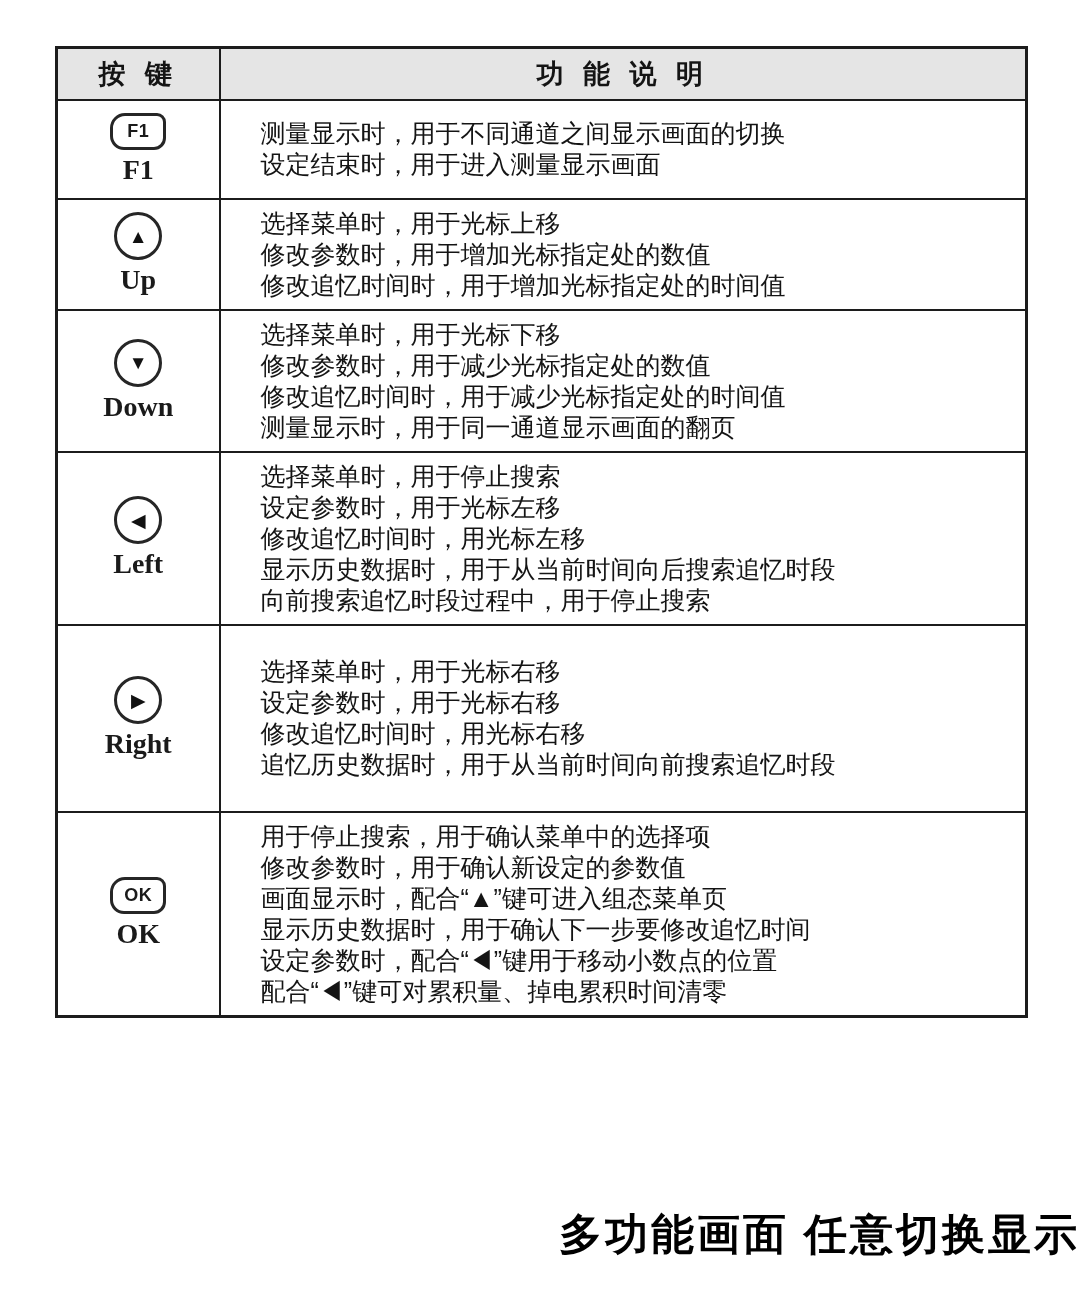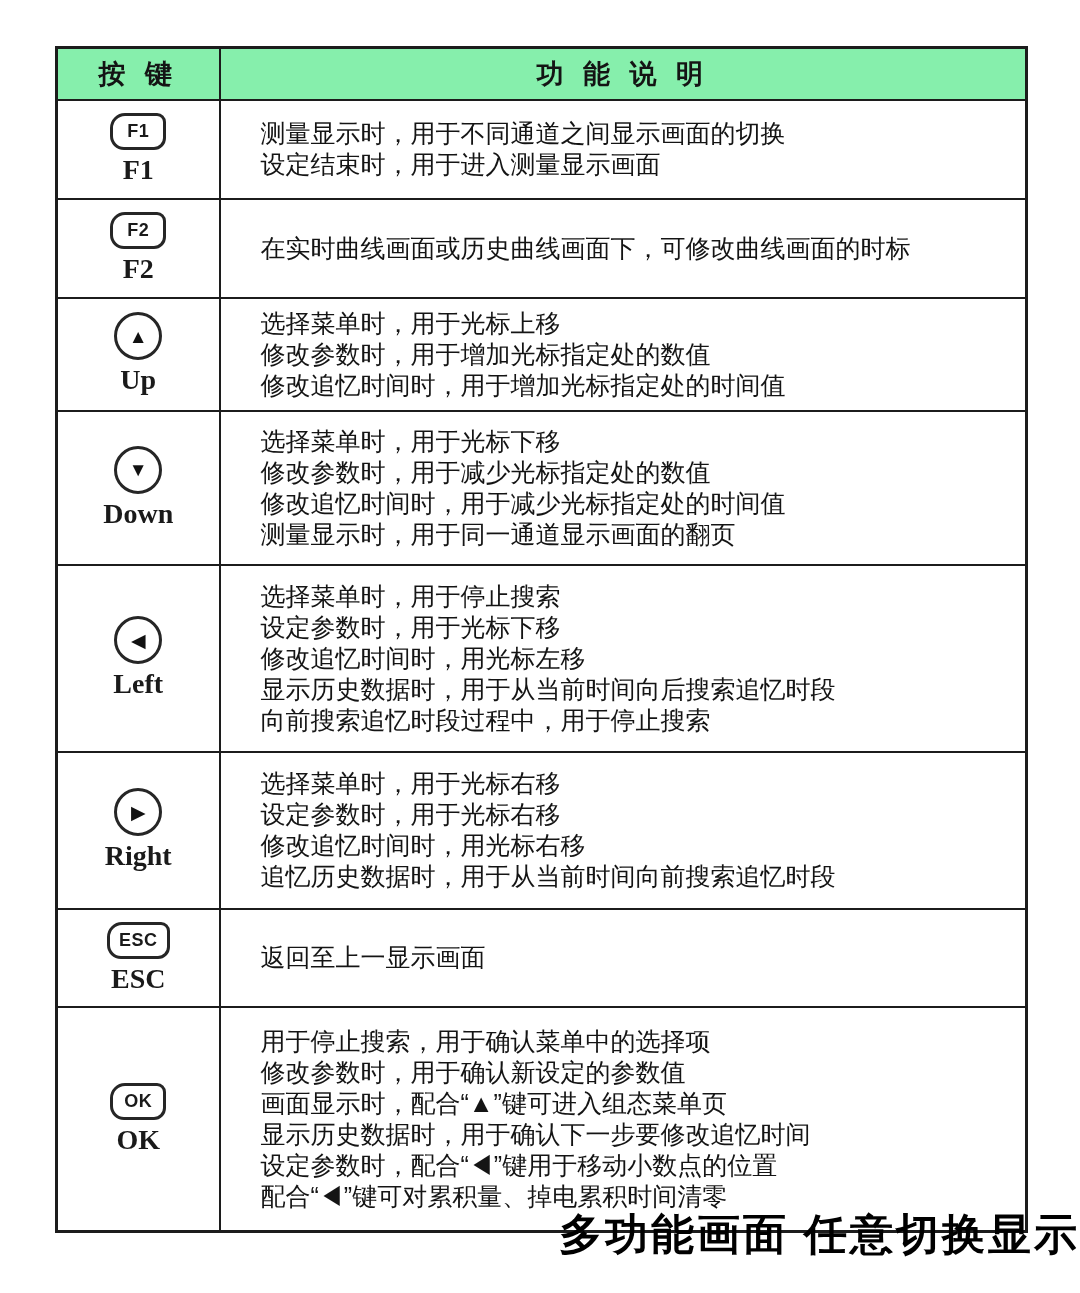--- a/index.html
+++ b/index.html
@@ -15,21 +15,21 @@
     position: absolute; left: 55px; top: 46px;
     width: 970px;
     border-collapse: collapse;
     table-layout: fixed;
     border: 3px solid #1c1c1c;
   }
   .keys-table th, .keys-table td { border: 2px solid #1c1c1c; }
 
   thead th {
     height: 48px;
-    background: #86efac;
+    background: #e5e5e5;
     font-size: 27px;
     font-weight: 700;
     letter-spacing: 6px;
     text-align: center;
     vertical-align: middle;
   }
 
   tbody tr:nth-child(1) { height: 82px; }
   tbody tr:nth-child(2) { height: 75px; }
   tbody tr:nth-child(3) { height: 113px; }
@@ -117,65 +117,53 @@
     </thead>
     <tbody id="rows">
         <tr>
           <td class="key-cell"><span class="keycap">F1</span><div class="key-label">F1</div></td>
           <td class="desc-cell">
             <div class="desc-line">测量显示时，用于不同通道之间显示画面的切换</div>
             <div class="desc-line">设定结束时，用于进入测量显示画面</div>
           </td>
         </tr>
         <tr>
-          <td class="key-cell"><span class="keycap">F2</span><div class="key-label">F2</div></td>
-          <td class="desc-cell">
-            <div class="desc-line">在实时曲线画面或历史曲线画面下，可修改曲线画面的时标</div>
-          </td>
-        </tr>
-        <tr>
           <td class="key-cell"><span class="circle-key">▲</span><div class="key-label">Up</div></td>
           <td class="desc-cell">
             <div class="desc-line">选择菜单时，用于光标上移</div>
             <div class="desc-line">修改参数时，用于增加光标指定处的数值</div>
             <div class="desc-line">修改追忆时间时，用于增加光标指定处的时间值</div>
           </td>
         </tr>
         <tr>
           <td class="key-cell"><span class="circle-key">▼</span><div class="key-label">Down</div></td>
           <td class="desc-cell">
             <div class="desc-line">选择菜单时，用于光标下移</div>
             <div class="desc-line">修改参数时，用于减少光标指定处的数值</div>
             <div class="desc-line">修改追忆时间时，用于减少光标指定处的时间值</div>
             <div class="desc-line">测量显示时，用于同一通道显示画面的翻页</div>
           </td>
         </tr>
         <tr>
           <td class="key-cell"><span class="circle-key">◀</span><div class="key-label">Left</div></td>
           <td class="desc-cell">
             <div class="desc-line">选择菜单时，用于停止搜索</div>
-            <div class="desc-line">设定参数时，用于光标下移</div>
+            <div class="desc-line">设定参数时，用于光标左移</div>
             <div class="desc-line">修改追忆时间时，用光标左移</div>
             <div class="desc-line">显示历史数据时，用于从当前时间向后搜索追忆时段</div>
             <div class="desc-line">向前搜索追忆时段过程中，用于停止搜索</div>
           </td>
         </tr>
         <tr>
           <td class="key-cell"><span class="circle-key">▶</span><div class="key-label">Right</div></td>
           <td class="desc-cell">
             <div class="desc-line">选择菜单时，用于光标右移</div>
             <div class="desc-line">设定参数时，用于光标右移</div>
             <div class="desc-line">修改追忆时间时，用光标右移</div>
             <div class="desc-line">追忆历史数据时，用于从当前时间向前搜索追忆时段</div>
-          </td>
-        </tr>
-        <tr>
-          <td class="key-cell"><span class="keycap">ESC</span><div class="key-label">ESC</div></td>
-          <td class="desc-cell">
-            <div class="desc-line">返回至上一显示画面</div>
           </td>
         </tr>
         <tr>
           <td class="key-cell"><span class="keycap">OK</span><div class="key-label">OK</div></td>
           <td class="desc-cell">
             <div class="desc-line">用于停止搜索，用于确认菜单中的选择项</div>
             <div class="desc-line">修改参数时，用于确认新设定的参数值</div>
             <div class="desc-line">画面显示时，配合“▲”键可进入组态菜单页</div>
             <div class="desc-line">显示历史数据时，用于确认下一步要修改追忆时间</div>
             <div class="desc-line">设定参数时，配合“◀”键用于移动小数点的位置</div>

